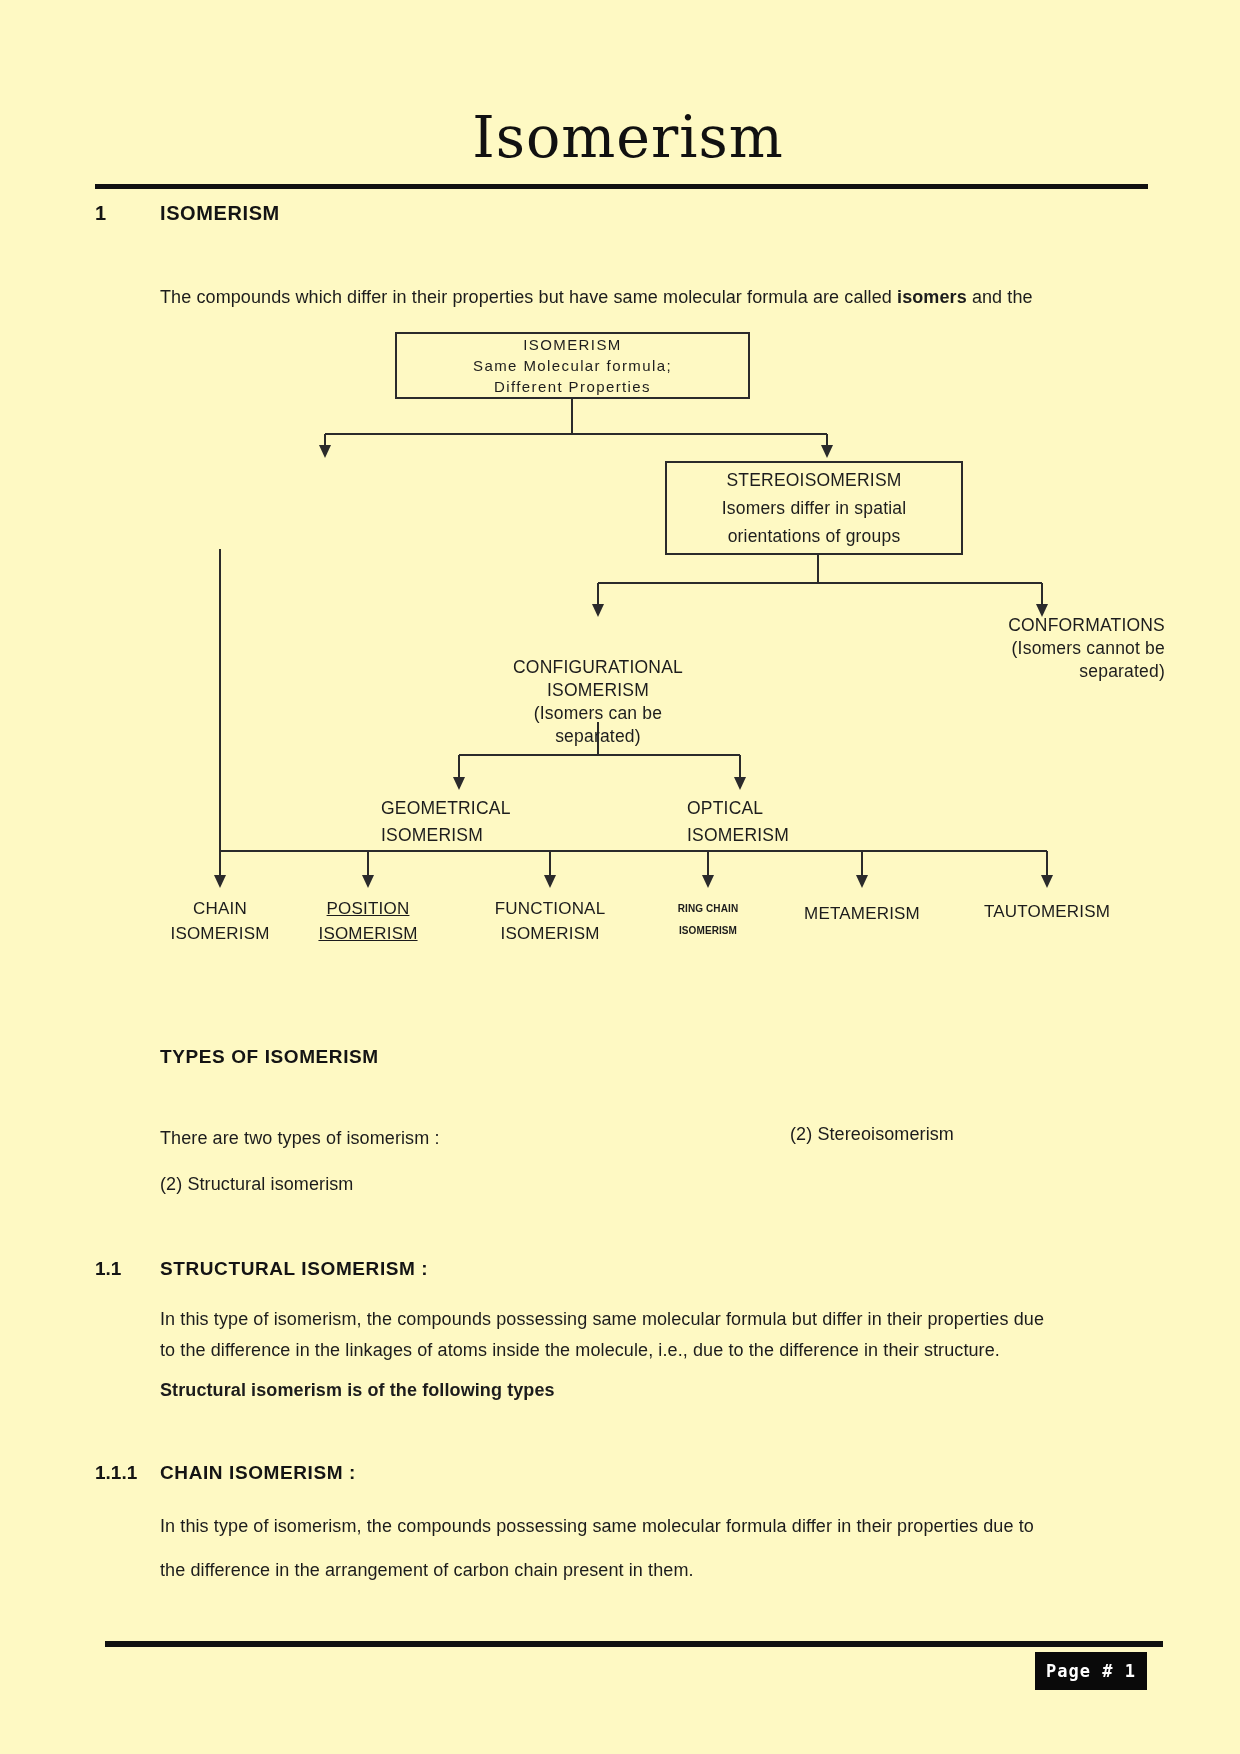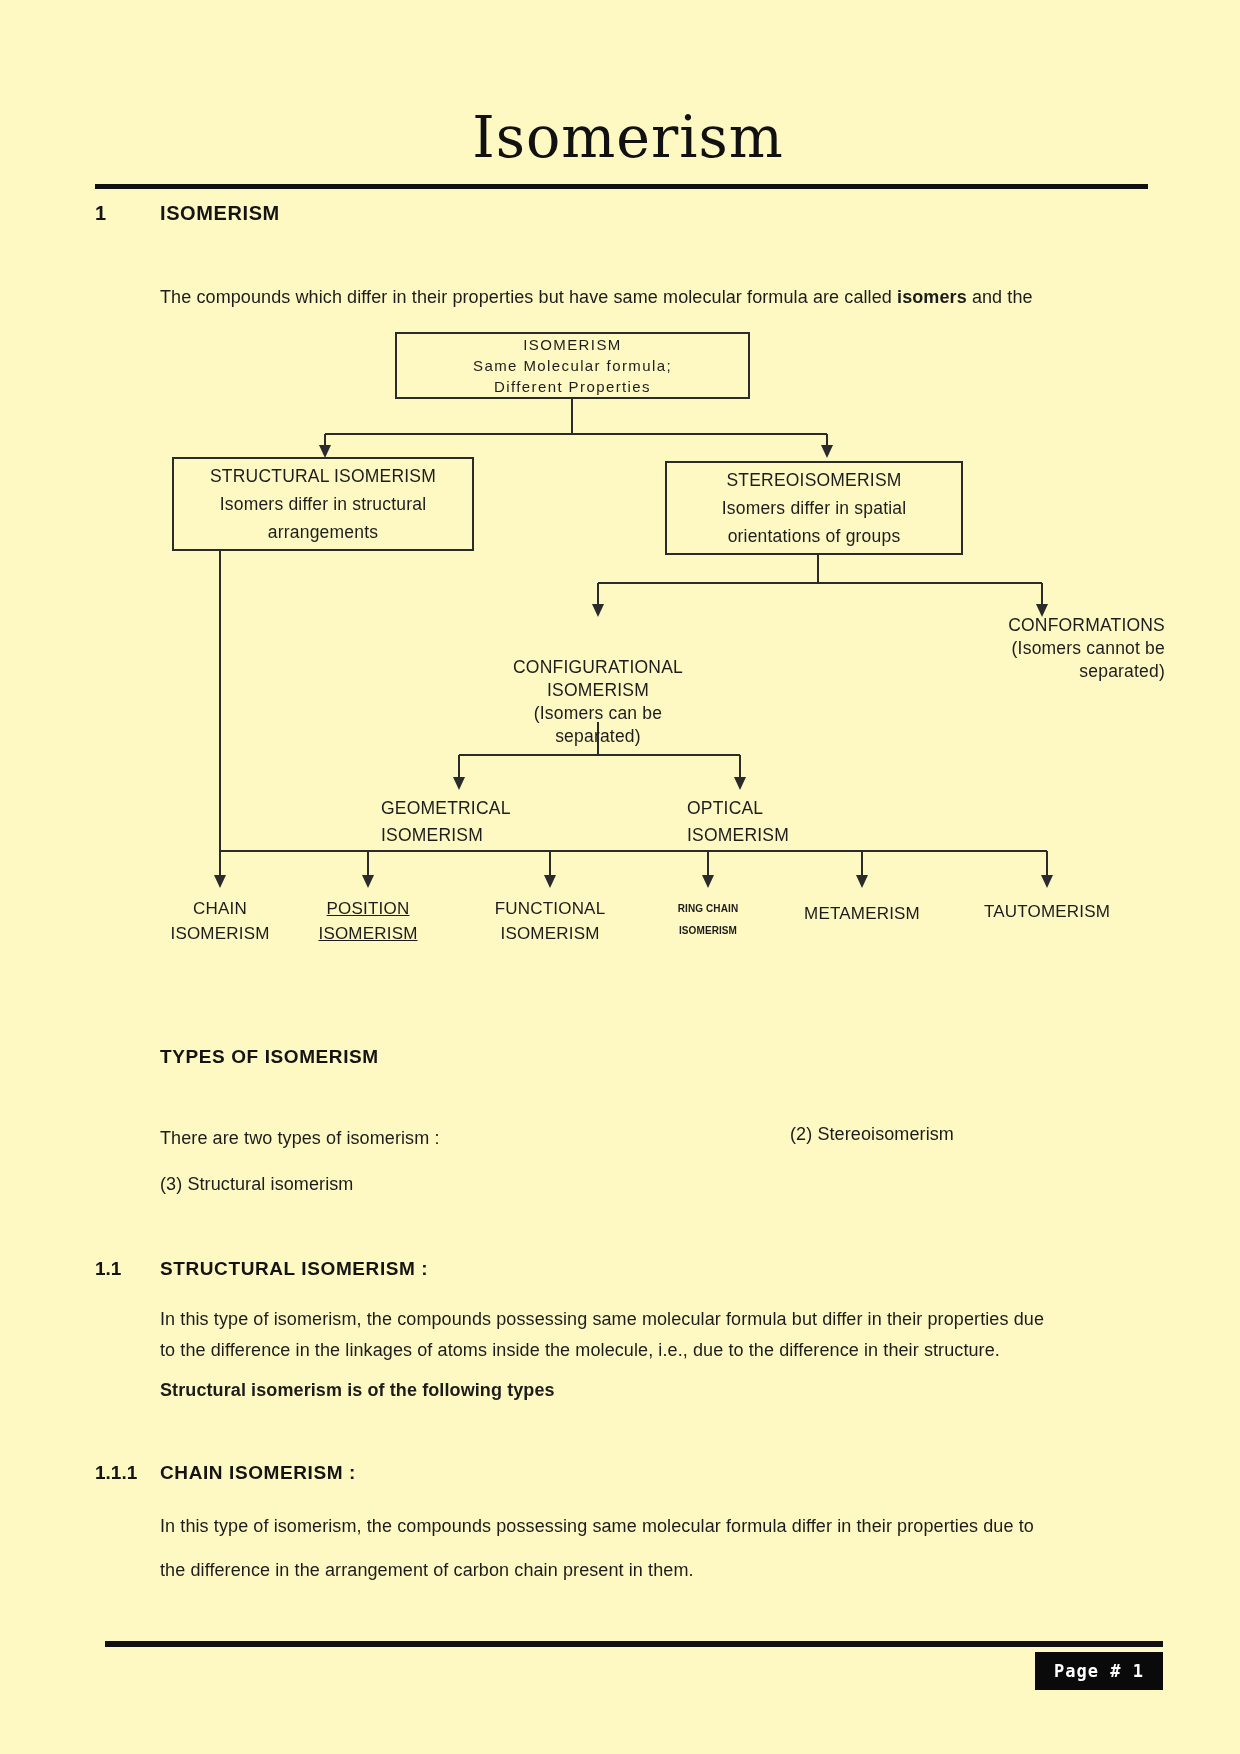--- a/index.html
+++ b/index.html
@@ -96,25 +96,20 @@
       <polygon points="1041,875 1053,875 1047,888"></polygon>
     </g>
   </svg>
 
   <div class="abs flow-box root-box" style="left:395px;top:332px;width:351px;height:63px;">
     <div>ISOMERISM</div>
     <div>Same Molecular formula;</div>
     <div>Different Properties</div>
   </div>
 
-  <div class="abs flow-box big-box" style="left:172px;top:457px;width:298px;height:90px;">
-    <div>STRUCTURAL ISOMERISM</div>
-    <div>Isomers differ in structural</div>
-    <div>arrangements</div>
-  </div>
 
   <div class="abs flow-box big-box" style="left:665px;top:461px;width:294px;height:90px;">
     <div>STEREOISOMERISM</div>
     <div>Isomers differ in spatial</div>
     <div>orientations of groups</div>
   </div>
 
   <div class="abs flow-label" style="left:478px;top:656px;width:240px;">
     <div>CONFIGURATIONAL</div>
     <div>ISOMERISM</div>
@@ -156,32 +151,32 @@
   </div>
   <div class="abs leaf" style="left:787px;top:901px;">
     <div>METAMERISM</div>
   </div>
   <div class="abs leaf" style="left:972px;top:899px;">
     <div>TAUTOMERISM</div>
   </div>
 
   <div class="abs h-text" style="left:160px;top:1046px;font-size:19px;">TYPES OF ISOMERISM</div>
   <div class="abs body-text" style="left:160px;top:1128px;">There are two types of isomerism :</div>
-  <div class="abs body-text" style="left:160px;top:1174px;">(3) Structural isomerism</div>
+  <div class="abs body-text" style="left:160px;top:1174px;">(2) Structural isomerism</div>
   <div class="abs body-text" style="left:790px;top:1124px;">(2) Stereoisomerism</div>
 
   <div class="abs h-num" style="left:95px;top:1258px;font-size:19px;">1.1</div>
   <div class="abs h-text" style="left:160px;top:1258px;font-size:19px;">STRUCTURAL ISOMERISM :</div>
   <div class="abs body-text para-2line" style="left:160px;top:1304px;">
     <div class="nowrap">In this type of isomerism, the compounds possessing same molecular formula but differ in their properties due</div>
     <div class="nowrap">to the difference in the linkages of atoms inside the molecule, i.e., due to the difference in their structure.</div>
   </div>
   <div class="abs body-text" style="left:160px;top:1380px;font-weight:bold;">Structural isomerism is of the following types</div>
 
   <div class="abs h-num" style="left:95px;top:1462px;font-size:19px;">1.1.1</div>
   <div class="abs h-text" style="left:160px;top:1462px;font-size:19px;">CHAIN ISOMERISM :</div>
   <div class="abs body-text nowrap" style="left:160px;top:1516px;">In this type of isomerism, the compounds possessing same molecular formula differ in their properties due to</div>
   <div class="abs body-text nowrap" style="left:160px;top:1560px;">the difference in the arrangement of carbon chain present in them.</div>
 
   <div class="abs rule" style="left:105px;top:1641px;width:1058px;height:6px;"></div>
-  <div class="abs footer-box" style="left:1035px;top:1652px;width:128px;height:38px;">Page # 1</div>
+  <div class="abs footer-box" style="left:1035px;top:1652px;width:112px;height:38px;">Page # 1</div>
 
 </div>
 
 </body></html>

